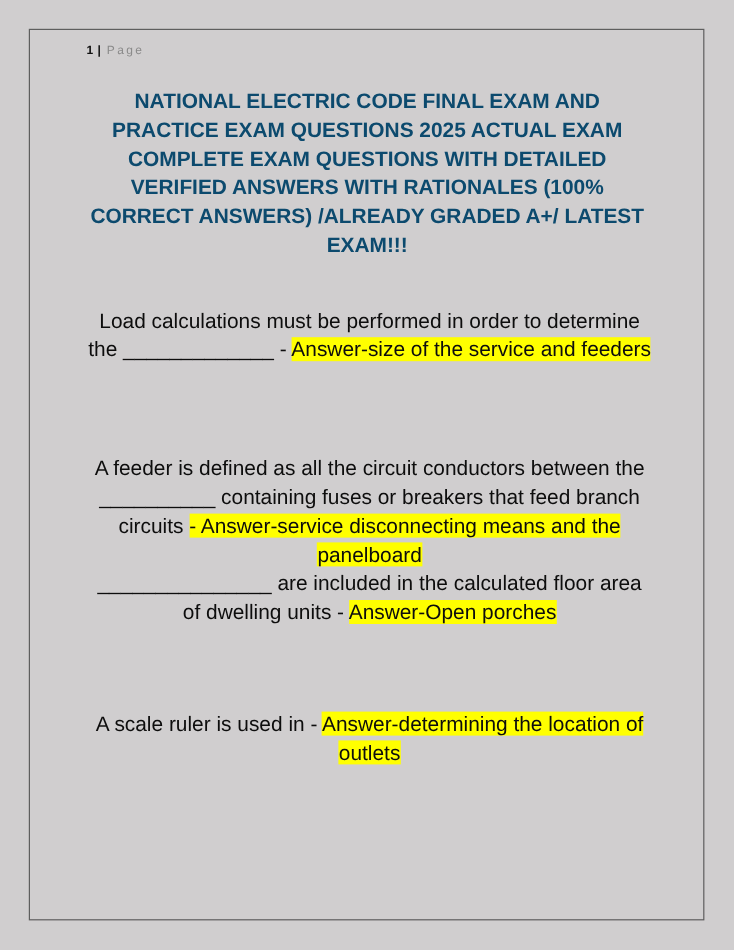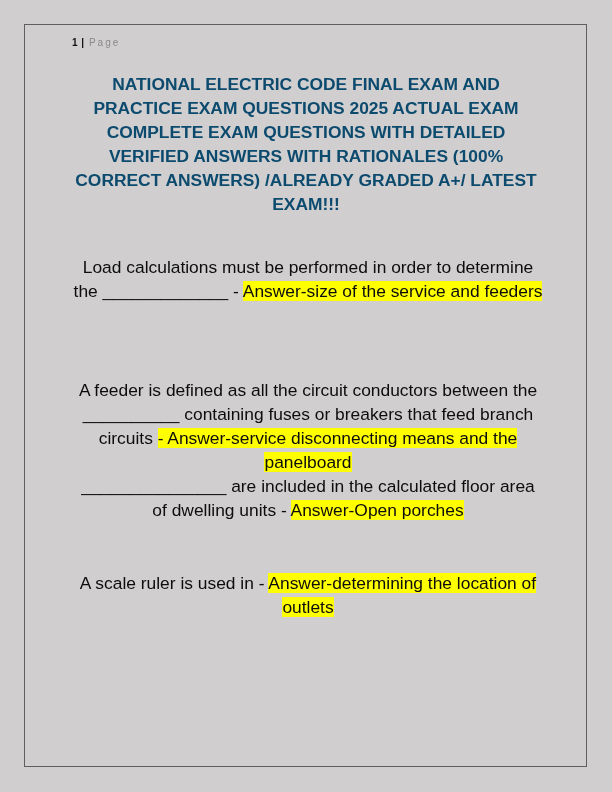--- a/index.html
+++ b/index.html
@@ -85,15 +85,15 @@
 </div>
 
 <div class="qa" style="top:368px;margin-top:10px;">
   <span>A feeder is defined as all the circuit conductors between the __________ containing fuses or breakers that feed branch circuits </span><span class="hl">- Answer-service disconnecting means and the panelboard</span>
 </div>
 
 <div class="qa" style="top:474px;">
   <span>_______________ are included in the calculated floor area of dwelling units - </span><span class="hl">Answer-Open porches</span>
 </div>
 
-<div class="qa" style="top:571px;">
+<div class="qa" style="top:591px;">
   <span>A scale ruler is used in - </span><span class="hl">Answer-determining the location of outlets</span>
 </div>
 
 </body></html>

